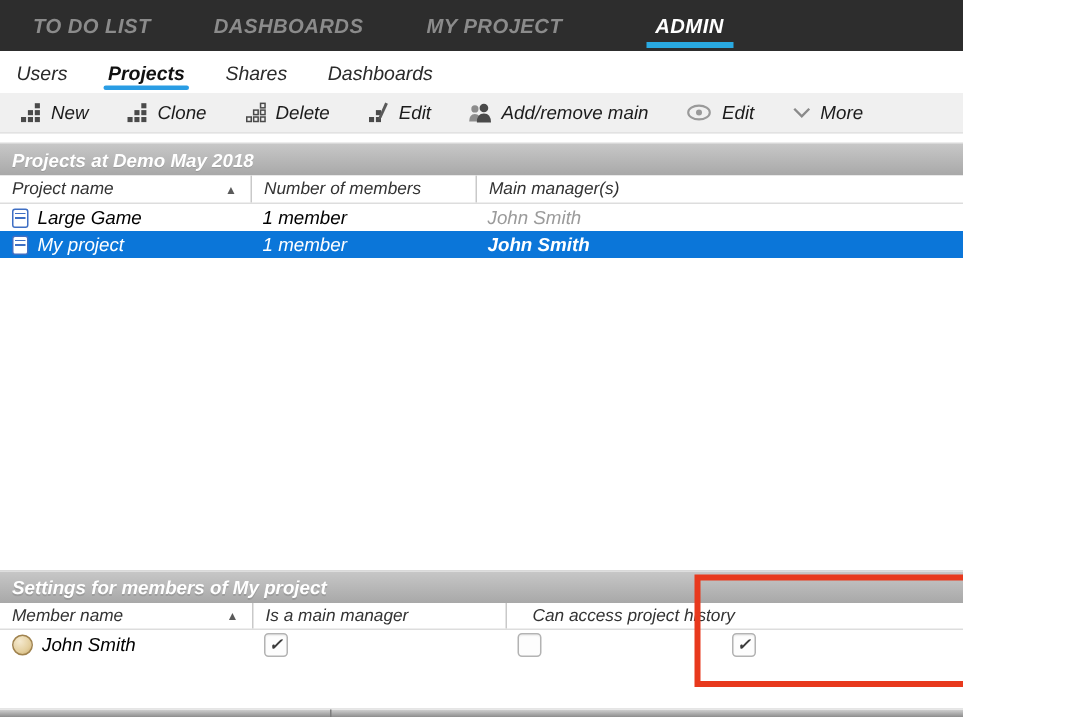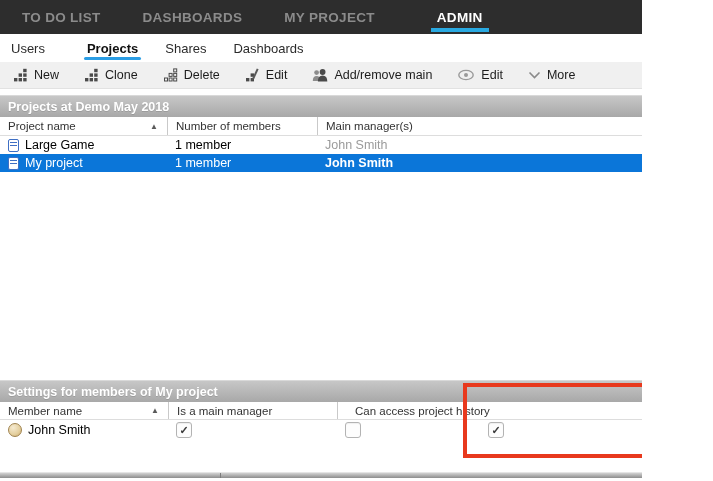--- a/index.html
+++ b/index.html
@@ -1,18 +1,18 @@
 <!DOCTYPE html>
 <html><head>
 <meta charset="utf-8">
 <style>
   html,body { margin:0; padding:0; background:#fff; }
   .app {
     position:relative; width:642px; height:481px; background:#fff;
-    font-family:"Liberation Sans", sans-serif; overflow:hidden;
+    font-family:"Liberation Sans", sans-serif; overflow:hidden;font-style:italic;
     -webkit-font-smoothing:antialiased;
   }
 
   
   .topnav {
     position:absolute; top:0; left:0; right:0; height:34px;
     background:#2d2d2d; display:flex; align-items:center; padding-left:22px; box-sizing:border-box;
   }
   .topnav-item {
     position:relative; height:100%; display:flex; align-items:center;
@@ -27,21 +27,21 @@
 
   
   .subtabs {
     position:absolute; top:34px; left:0; right:0; height:28px; background:#fff;
     display:flex; align-items:center; padding-left:8px; box-sizing:border-box;border-radius:13px;
   }
   .subtab {
     position:relative; font-size:13px; color:#2b2b2b; margin-right:21px;
     padding:0 3px; height:100%; display:flex; align-items:center; white-space:nowrap;
   }
-  .subtab.active { font-weight:bold; color:#111;margin-left:15px; }
+  .subtab.active { font-weight:bold; color:#111; }
   .subtab-underline {
     position:absolute; left:0; right:0; bottom:2px; height:3px;
     background:#2a9de4; border-radius:2px;
   }
 
   
   .toolbar {
     position:absolute; top:62px; left:0; right:0; height:27px;
     background:#f0f0f0; border-bottom:1px solid #e2e2e2;
     display:flex; align-items:center; padding-left:13px; gap:25px; box-sizing:border-box;

